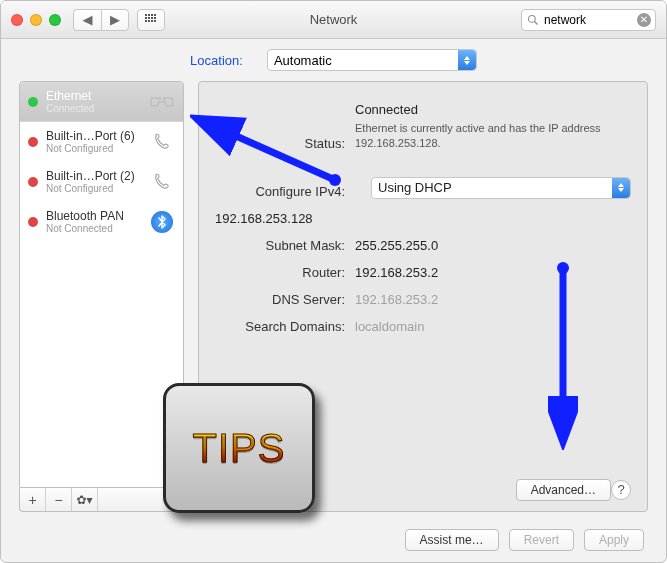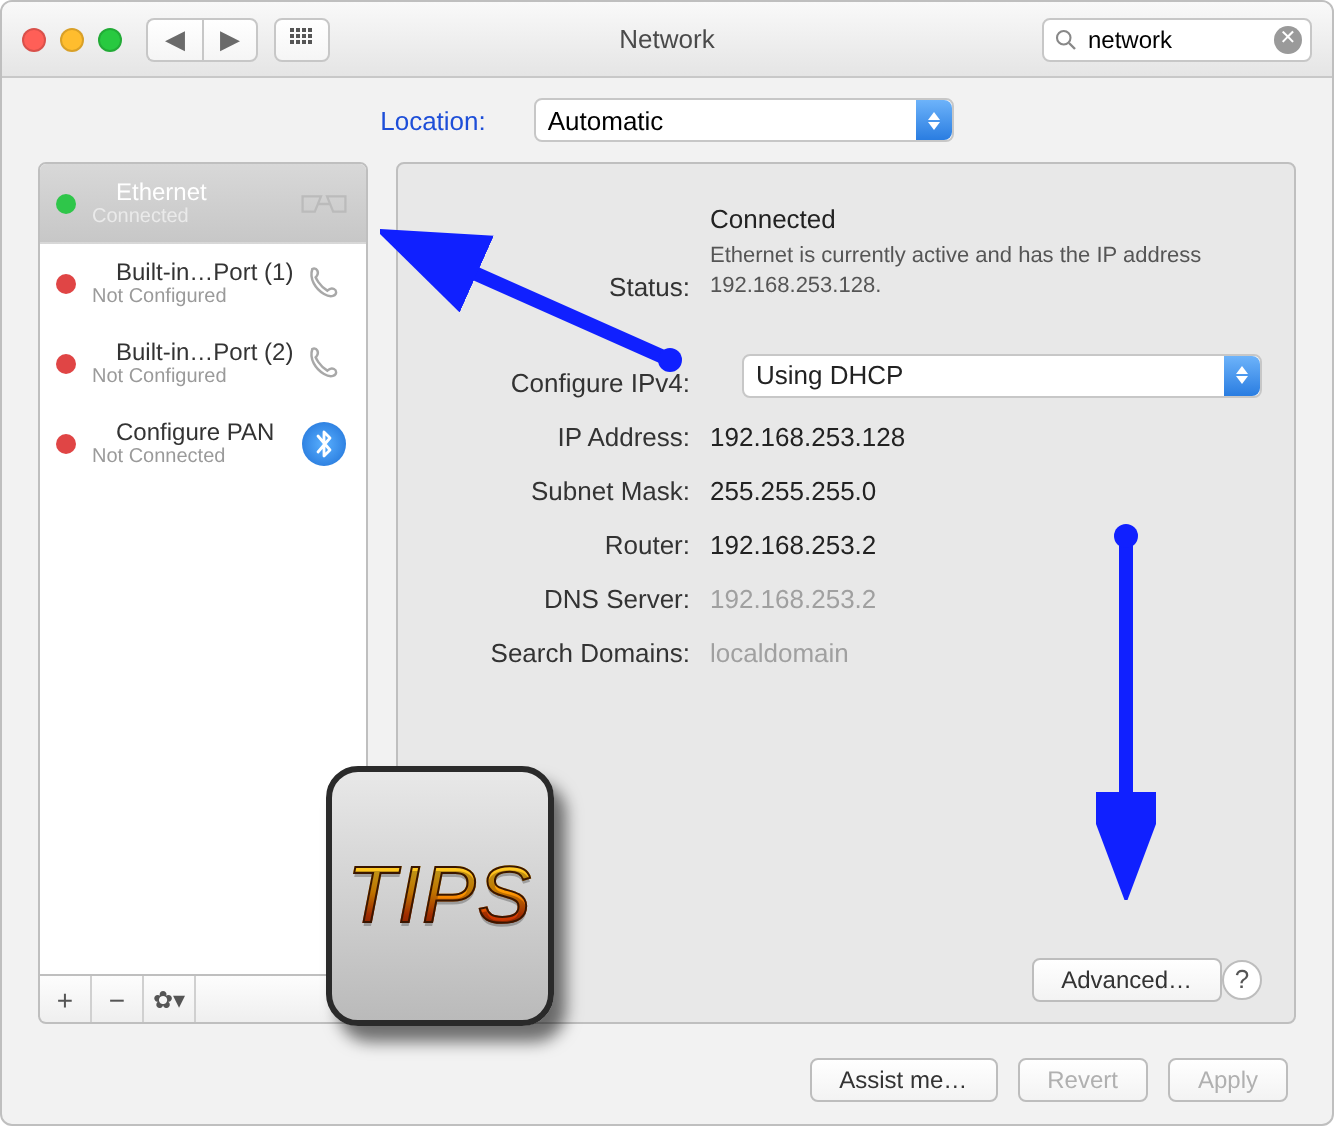--- a/index.html
+++ b/index.html
@@ -40,21 +40,21 @@
 
 .main { flex: 1; display: flex; padding: 0 18px 6px 18px; gap: 14px; }
 .sidebar { width: 176px; display: flex; flex-direction: column; }
 .ilist { flex: 1; background: #fff; border: 1px solid #bfbfbf; border-radius: 4px 4px 0 0; overflow: hidden; }
 .irow { height: 40px; display: flex; align-items: center; padding: 0 8px; position: relative; border-bottom: 1px solid transparent; }
 .irow.sel { background: linear-gradient(#d8d8d8,#c7c7c7); }
 .dot { width: 10px; height: 10px; border-radius: 50%; margin-right: 8px; }
 .dot.green { background: #2fc64a; }
 .dot.red { background: #e04545; }
 .iinfo { flex: 1; overflow: hidden; }
-.iname { font-size: 12px; color: #333; white-space: nowrap; margin-left: 12px; }
+.iname { font-size: 12px; color: #333; white-space: nowrap; }
 .irow.sel .iname { color: #fff; }
 .istatus { font-size: 10px; color: #9a9a9a; }
 .irow.sel .istatus { color: #eaeaea; }
 .iicon { width: 26px; height: 26px; display: flex; align-items: center; justify-content: center; }
 .ethersvg { width: 26px; height: 18px; }
 .phone-icon { width: 20px; height: 20px; color: #a8a8a8; }
 .bt-icon { width: 22px; height: 22px; background: radial-gradient(#5ab0ff,#1d6fd6); border-radius: 50%; display: flex; align-items: center; justify-content: center; color: #fff; font-size: 14px; font-weight: bold; }
 
 .listfoot { height: 24px; background: linear-gradient(#fdfdfd,#efefef); border: 1px solid #bfbfbf; border-top: none; border-radius: 0 0 4px 4px; display: flex; align-items: center; }
 .footbtn { width: 26px; height: 100%; border-right: 1px solid #d0d0d0; display: flex; align-items: center; justify-content: center; font-size: 14px; color: #555; }
@@ -71,21 +71,21 @@
 .spacer { flex: 1; }
 
 .advrow { display: flex; justify-content: flex-end; align-items: center; margin-top: auto; }
 .btn { height: 22px; background: linear-gradient(#ffffff,#f3f3f3); border: 1px solid #bdbdbd; border-radius: 4px; font-size: 12px; padding: 0 14px; color: #333; display: inline-flex; align-items: center; }
 .btn.disabled { color: #b0b0b0; }
 .helpbtn { width: 20px; height: 20px; border: 1px solid #bdbdbd; border-radius: 50%; background: #fff; font-size: 13px; color: #555; text-align: center; line-height: 18px; }
 
 
 .footer { height: 44px; display: flex; align-items: center; justify-content: flex-end; gap: 10px; padding: 0 22px; }
 
-.tips-badge { position: fixed; left: 163px; top: 383px; width: 114px; height: 130px; background: linear-gradient(#e8e8e8,#bababa); border: 3px solid #2a2a2a; border-radius: 16px; display: flex; align-items: center; justify-content: center; box-shadow: 6px 8px 8px rgba(0,0,0,0.55); z-index: 50; font-style: italic; }
+.tips-badge { position: fixed; left: 163px; top: 383px; width: 152px; height: 130px; background: linear-gradient(#e8e8e8,#bababa); border: 3px solid #2a2a2a; border-radius: 16px; display: flex; align-items: center; justify-content: center; box-shadow: 6px 8px 8px rgba(0,0,0,0.55); z-index: 50; }
 .tips-text { font-family: Impact, "Arial Black", sans-serif; font-size: 40px; letter-spacing: 1px; background: linear-gradient(#ffea3a 0%, #ff9a00 45%, #d63b00 70%, #8a1f00 100%); -webkit-background-clip: text; background-clip: text; color: transparent; -webkit-text-stroke: 1px #3a1600; text-shadow: 0 2px 0 rgba(0,0,0,0.25); }
 
 svg.arrow { position: fixed; z-index: 40; }
 </style>
 </head>
 <body>
 
 <div class="window">
 
   <div class="titlebar">
@@ -148,21 +148,21 @@
                 <path d="M3 6 L15 6 L11 16 L3 16 Z" fill="none" stroke="#bbb" stroke-width="1.5"></path>
                 <path d="M19 6 L31 6 L31 16 L23 16 Z" fill="none" stroke="#bbb" stroke-width="1.5"></path>
                 <line x1="13" y1="11" x2="21" y2="11" stroke="#bbb" stroke-width="1.5"></line>
               </svg>
           </div>
         </div>
 
         <div class="irow">
           <div class="dot red"></div>
           <div class="iinfo">
-            <div class="iname">Built-in…Port (1)</div>
+            <div class="iname">Built-in…Port (6)</div>
             <div class="istatus">Not Configured</div>
           </div>
           <div class="iicon">
             <svg class="phone-icon" viewBox="0 0 24 24">
                 <path d="M5 3 C5 3 7 2 8 4 C9 6 8 7 7 8 C7 8 9 13 14 16 C15 15 16 14 18 15 C20 16 19 18 19 18 C19 18 17 21 12 18 C7 15 3 9 5 3 Z" fill="none" stroke="currentColor" stroke-width="1.5"></path>
               </svg>
           </div>
         </div>
 
         <div class="irow">
@@ -174,21 +174,21 @@
           <div class="iicon">
             <svg class="phone-icon" viewBox="0 0 24 24">
                 <path d="M5 3 C5 3 7 2 8 4 C9 6 8 7 7 8 C7 8 9 13 14 16 C15 15 16 14 18 15 C20 16 19 18 19 18 C19 18 17 21 12 18 C7 15 3 9 5 3 Z" fill="none" stroke="currentColor" stroke-width="1.5"></path>
               </svg>
           </div>
         </div>
 
         <div class="irow">
           <div class="dot red"></div>
           <div class="iinfo">
-            <div class="iname">Configure PAN</div>
+            <div class="iname">Bluetooth PAN</div>
             <div class="istatus">Not Connected</div>
           </div>
           <div class="iicon">
             <div class="bt-icon">
                 <svg width="10" height="14" viewBox="0 0 10 14">
                   <path d="M2 3 L8 10 L5 13 L5 1 L8 4 L2 11" fill="none" stroke="#fff" stroke-width="1.4" stroke-linejoin="round" stroke-linecap="round"></path>
                 </svg>
               </div>
           </div>
         </div>
@@ -215,21 +215,20 @@
         <div class="dlabel">Configure IPv4:</div>
         <div class="dval">
           <div class="select cfgsel">
             <span>Using DHCP</span>
             <div class="caps"></div>
           </div>
         </div>
       </div>
 
       <div class="drow">
-        <div class="dlabel">IP Address:</div>
         <div class="dval">192.168.253.128</div>
       </div>
       <div class="drow">
         <div class="dlabel">Subnet Mask:</div>
         <div class="dval">255.255.255.0</div>
       </div>
       <div class="drow">
         <div class="dlabel">Router:</div>
         <div class="dval">192.168.253.2</div>
       </div>

